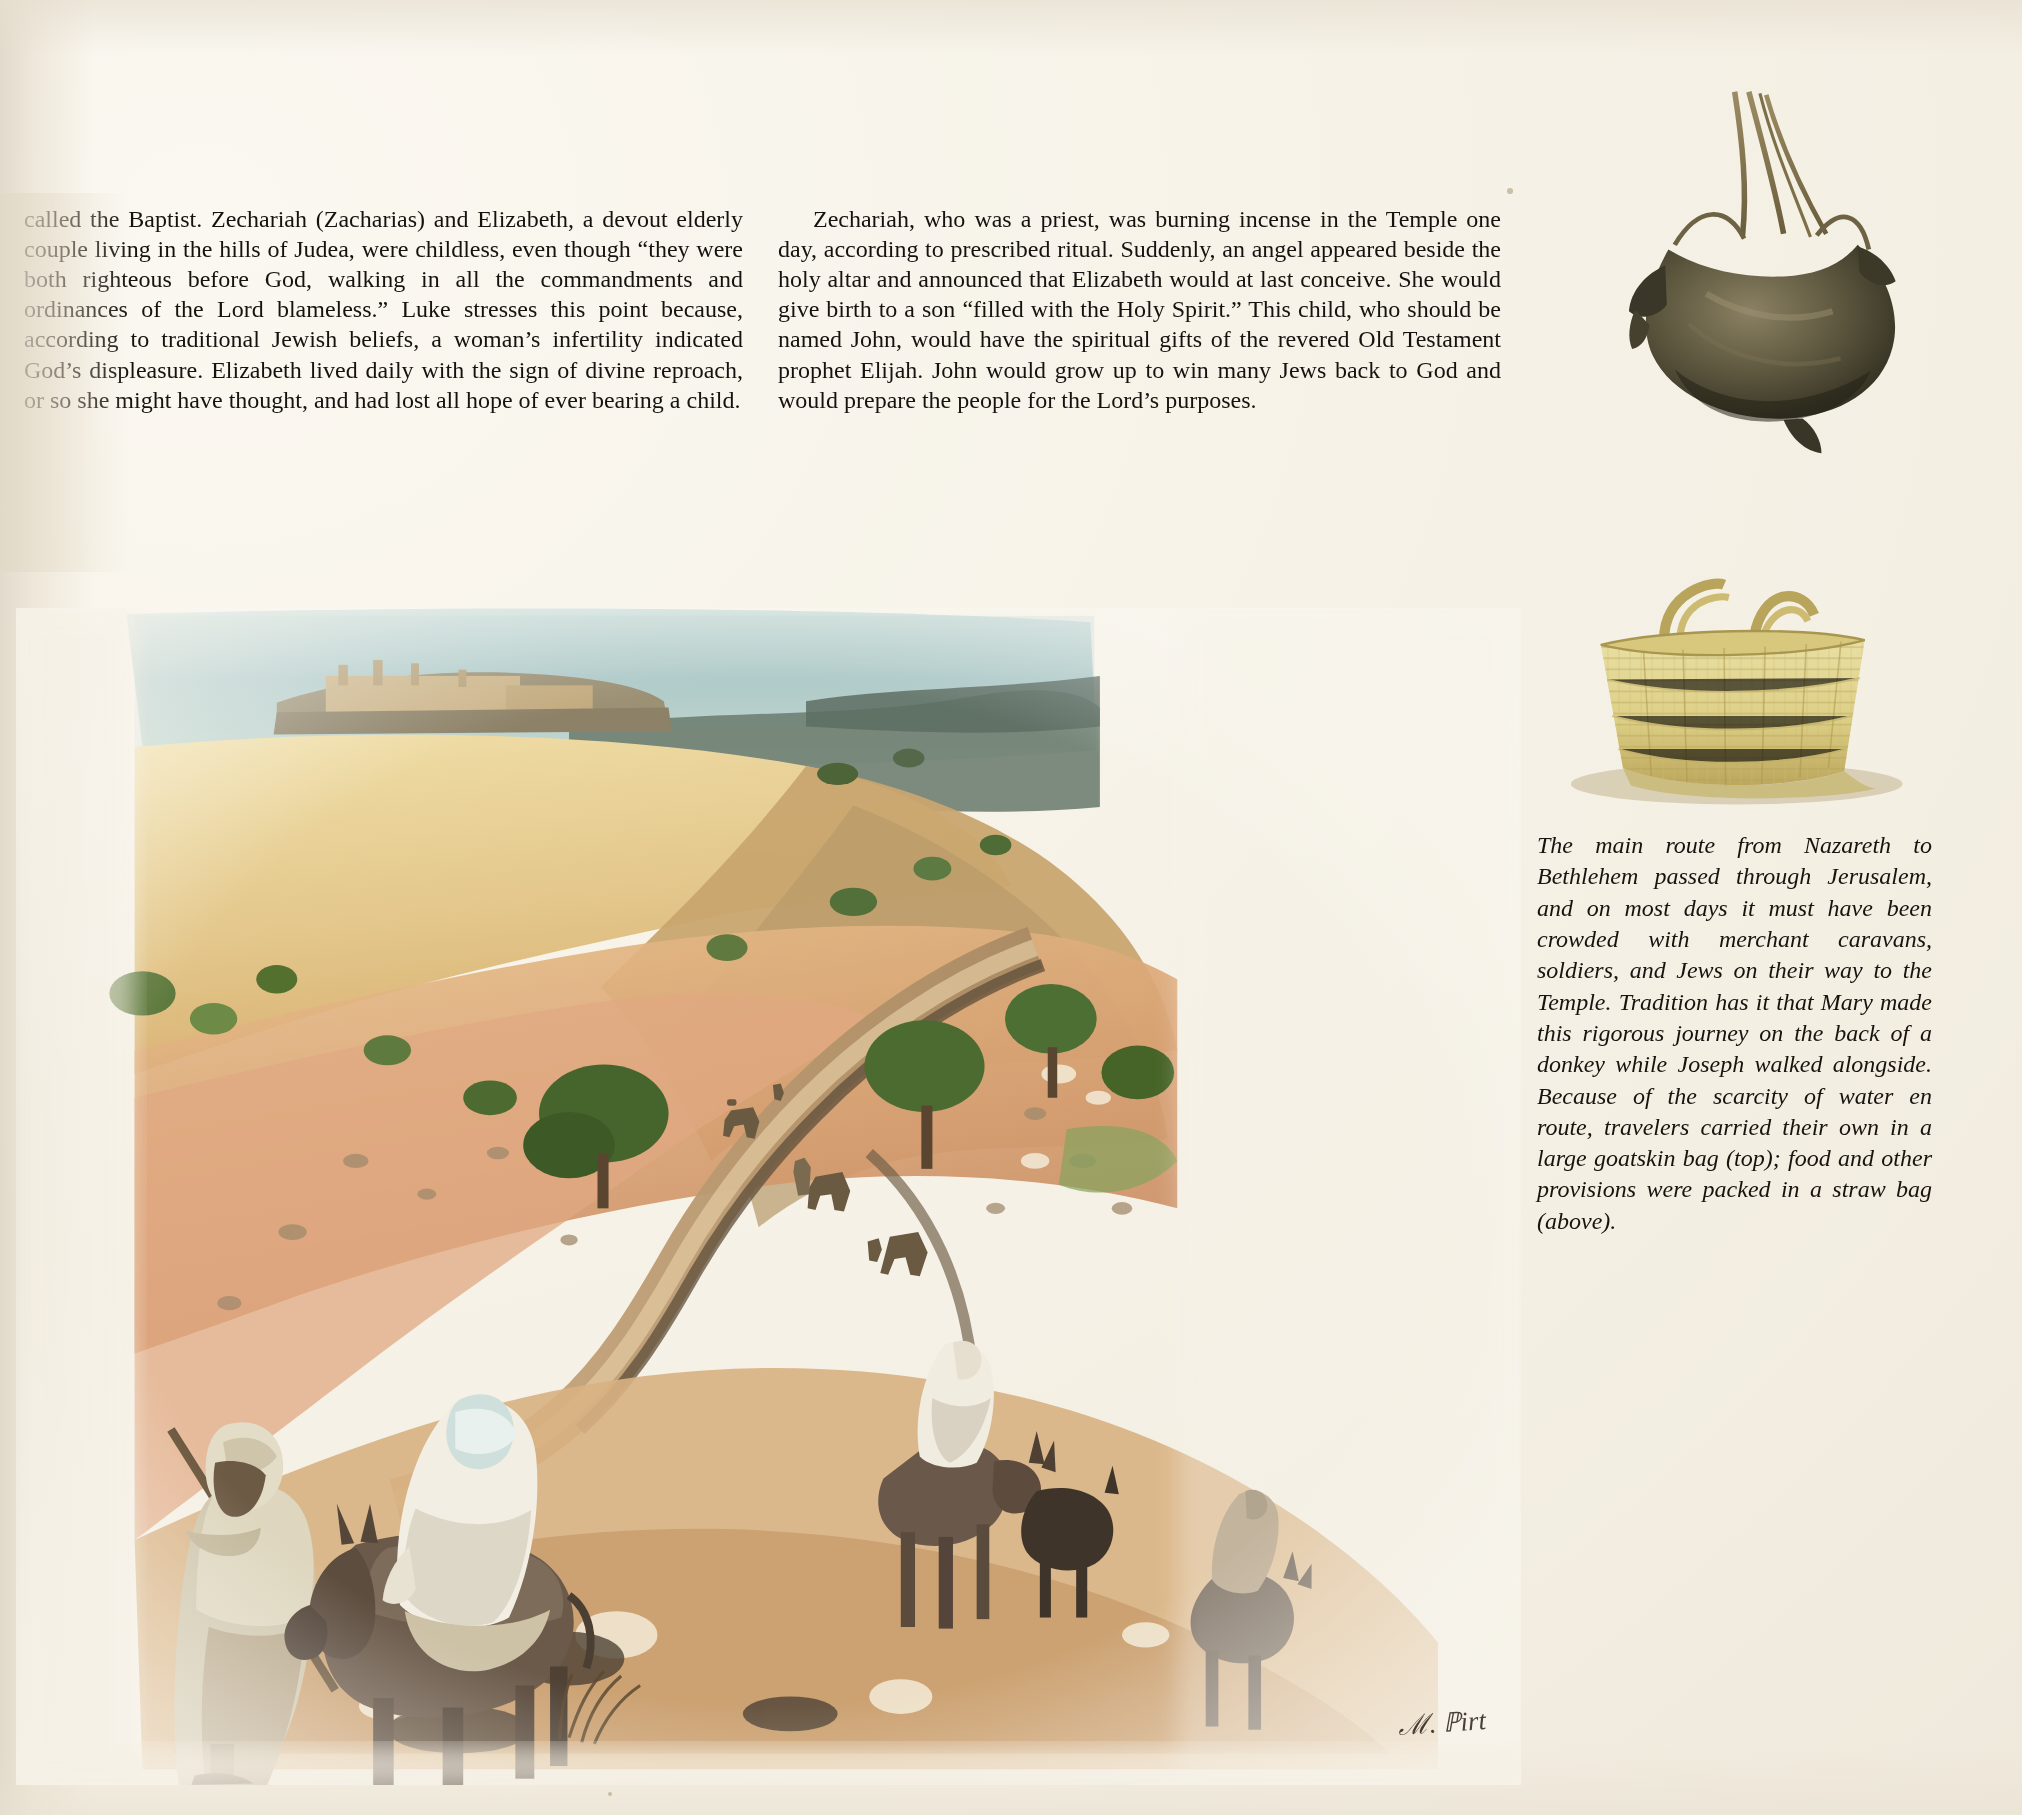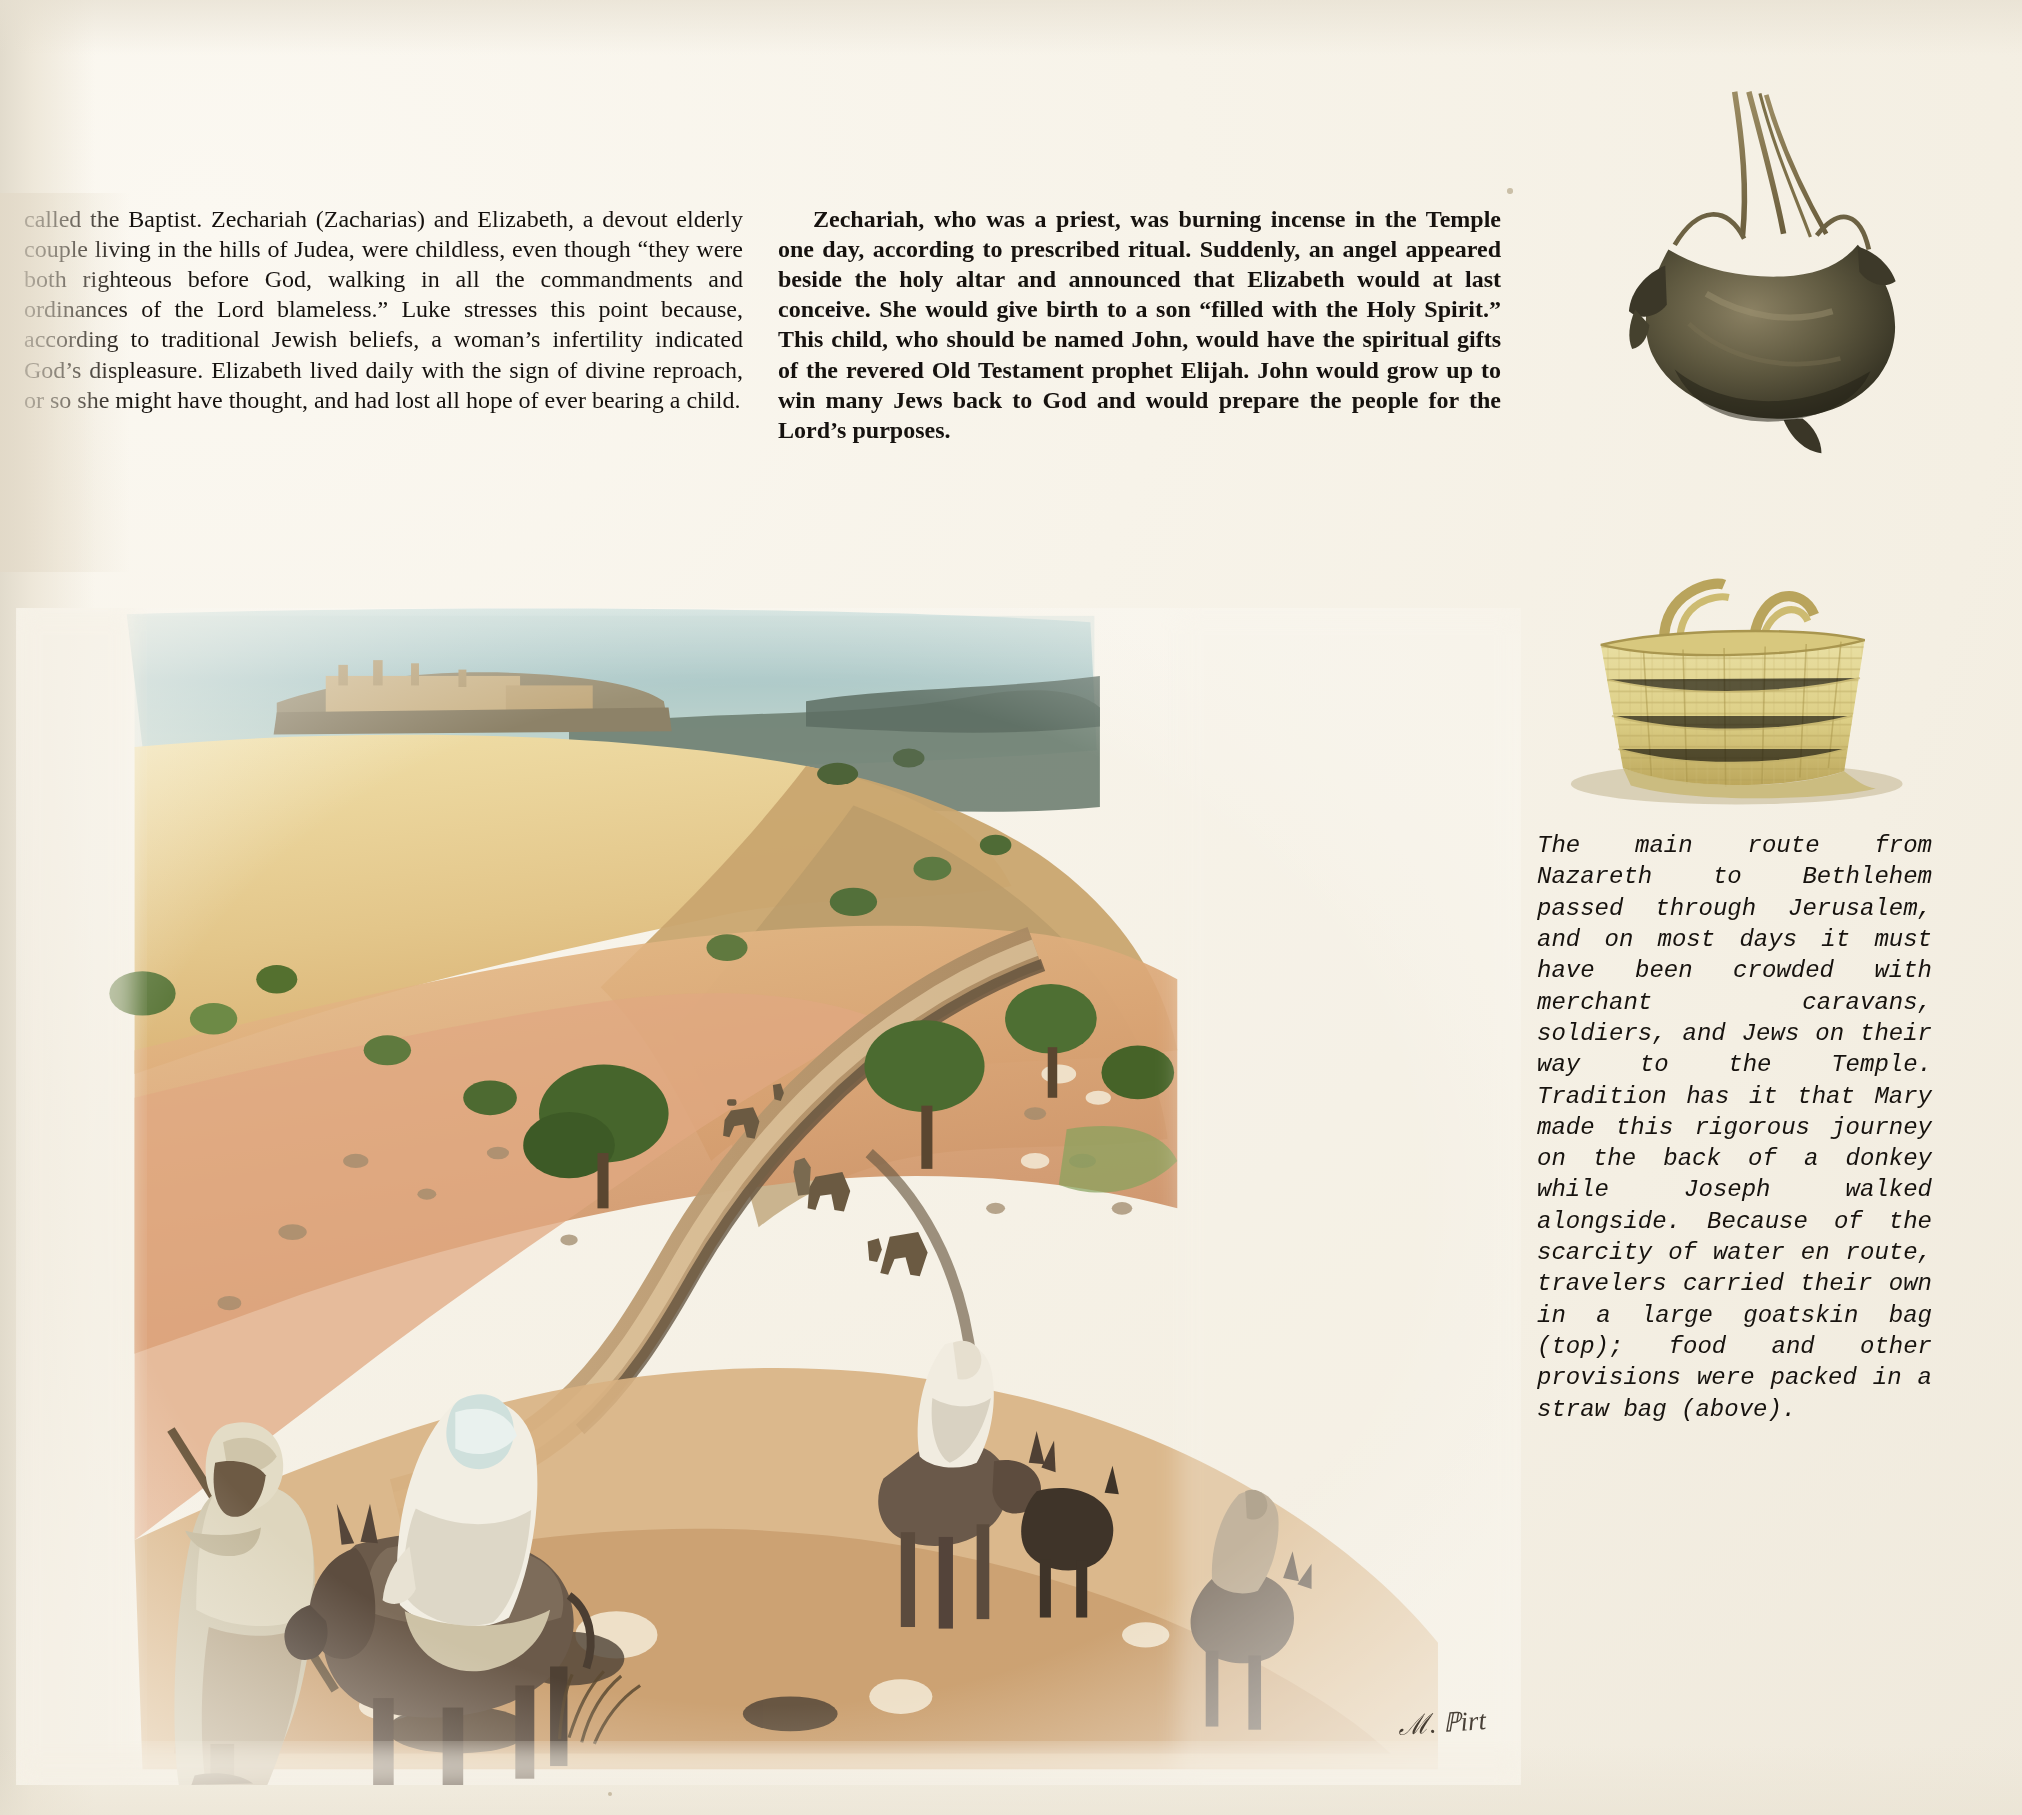--- a/index.html
+++ b/index.html
@@ -65,36 +65,34 @@
     position: absolute;
     left: -24px; top: -11px;
     width: 130px; height: 379px;
     background: linear-gradient(to right, rgba(226,217,200,.92) 0%, rgba(233,225,208,.55) 45%, rgba(247,243,233,0) 100%);
     pointer-events: none;
   }
   #col-2 {
     left: 778px;
     top: 204px;
     width: 723px;
-    font-weight: bold;
   }
   #col-2 p { text-indent: 35px; }
 
   
   #caption {
     position: absolute;
     left: 1537px;
     top: 830px;
     width: 395px;
     font-style: italic;
     font-size: 24px;
     line-height: 1.305;
     color: #17130f;
     text-align: justify;
-    font-family: Liberation Mono, monospace;
   }
   #caption p { margin: 0; }
 
   
   .art {
     position: absolute;
     overflow: hidden;
   }
 
   

